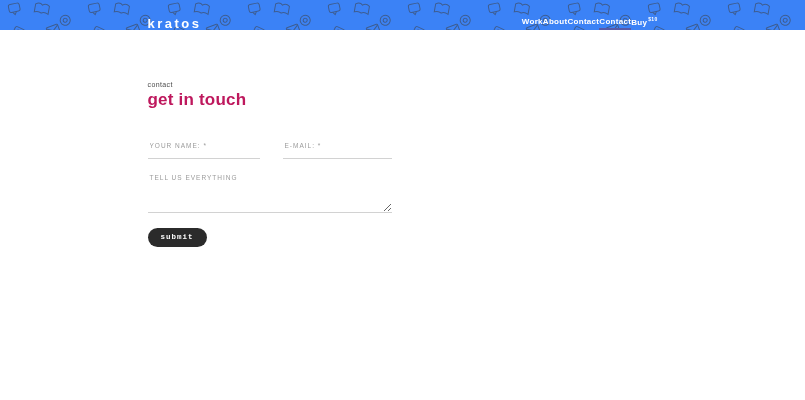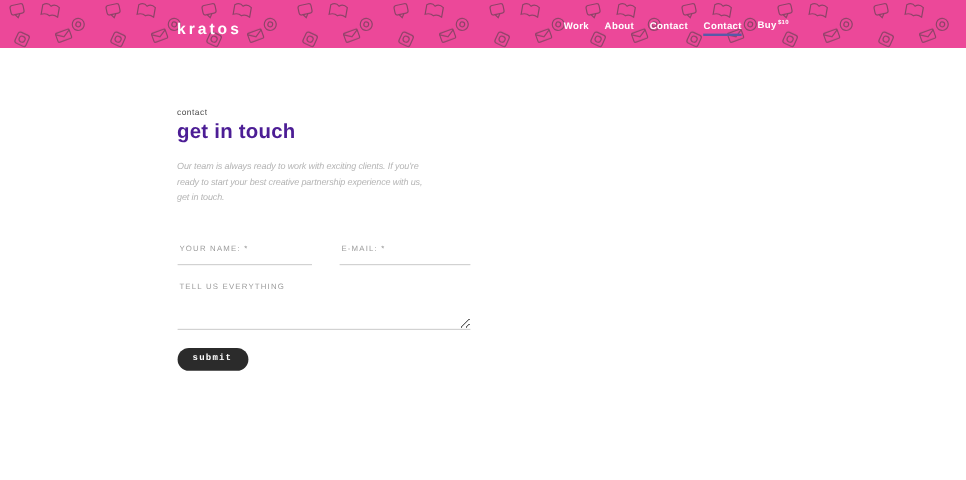--- a/index.html
+++ b/index.html
@@ -7,22 +7,22 @@
   body {
     width: 805px; height: 400px;
     font-family: "Liberation Sans", sans-serif;
     overflow: hidden;
     position: relative;
   }
 
   
   .site-header {
     position: relative;
-    height: 40px;
-    background: #ec4899;
+    height: 30px;
+    background: #3b82f6;
     overflow: hidden;
   }
   .header-pattern {
     position: absolute;
     top: 0; left: 0;
     width: 805px; height: 46px;
     display: block;
   }
   .header-inner {
     position: relative;
@@ -35,21 +35,21 @@
     z-index: 2;
   }
   .logo {
     color: #ffffff;
     font-size: 13px;
     font-weight: bold;
     letter-spacing: 2.5px;
     cursor: pointer;
     text-decoration: none;
   }
-  .nav { display: flex; align-items: flex-end; gap: 13px; }
+  .nav { display: flex; align-items: flex-end; gap: 0; }
   .nav-link {
     color: #ffffff;
     font-size: 8px;
     font-weight: bold;
     letter-spacing: 0.3px;
     text-decoration: none;
     cursor: pointer;
     padding-bottom: 2px;
     border-bottom: 2px solid transparent;
   }
@@ -64,21 +64,21 @@
   }
   .eyebrow {
     font-size: 7px;
     color: #4b4b4b;
     letter-spacing: 0.4px;
     line-height: 9px;
   }
   .page-title {
     font-size: 17px;
     font-weight: bold;
-    color: #4c1d95;
+    color: #be185d;
     line-height: 19px;
     margin-top: 1px;
     letter-spacing: 0.2px;
   }
   .intro {
     margin-top: 13px;
     font-style: italic;
     color: #b4b4b4;
     font-size: 7.5px;
     letter-spacing: -0.1px;
@@ -183,25 +183,20 @@
       <a class="nav-link active">Contact</a>
       <a class="nav-link"><span>Buy</span><sup>$10</sup></a>
     </nav>
   </div>
 </header>
 
 <main class="main">
   <div class="eyebrow">contact</div>
   <h1 class="page-title">get in touch</h1>
 
-  <div class="intro">
-    <div>Our team is always ready to work with exciting clients. If you're</div>
-    <div>ready to start your best creative partnership experience with us,</div>
-    <div>get in touch.</div>
-  </div>
 
   <form class="contact-form">
     <div class="form-row">
       <input type="text" class="field-input field-name" placeholder="YOUR NAME: *" style="">
       <input type="text" class="field-input field-email" placeholder="E-MAIL: *" style="">
     </div>
     <textarea class="field-textarea" placeholder="TELL US EVERYTHING" style=""></textarea>
     <button type="button" class="submit-btn">submit</button>
   </form>
 </main>

